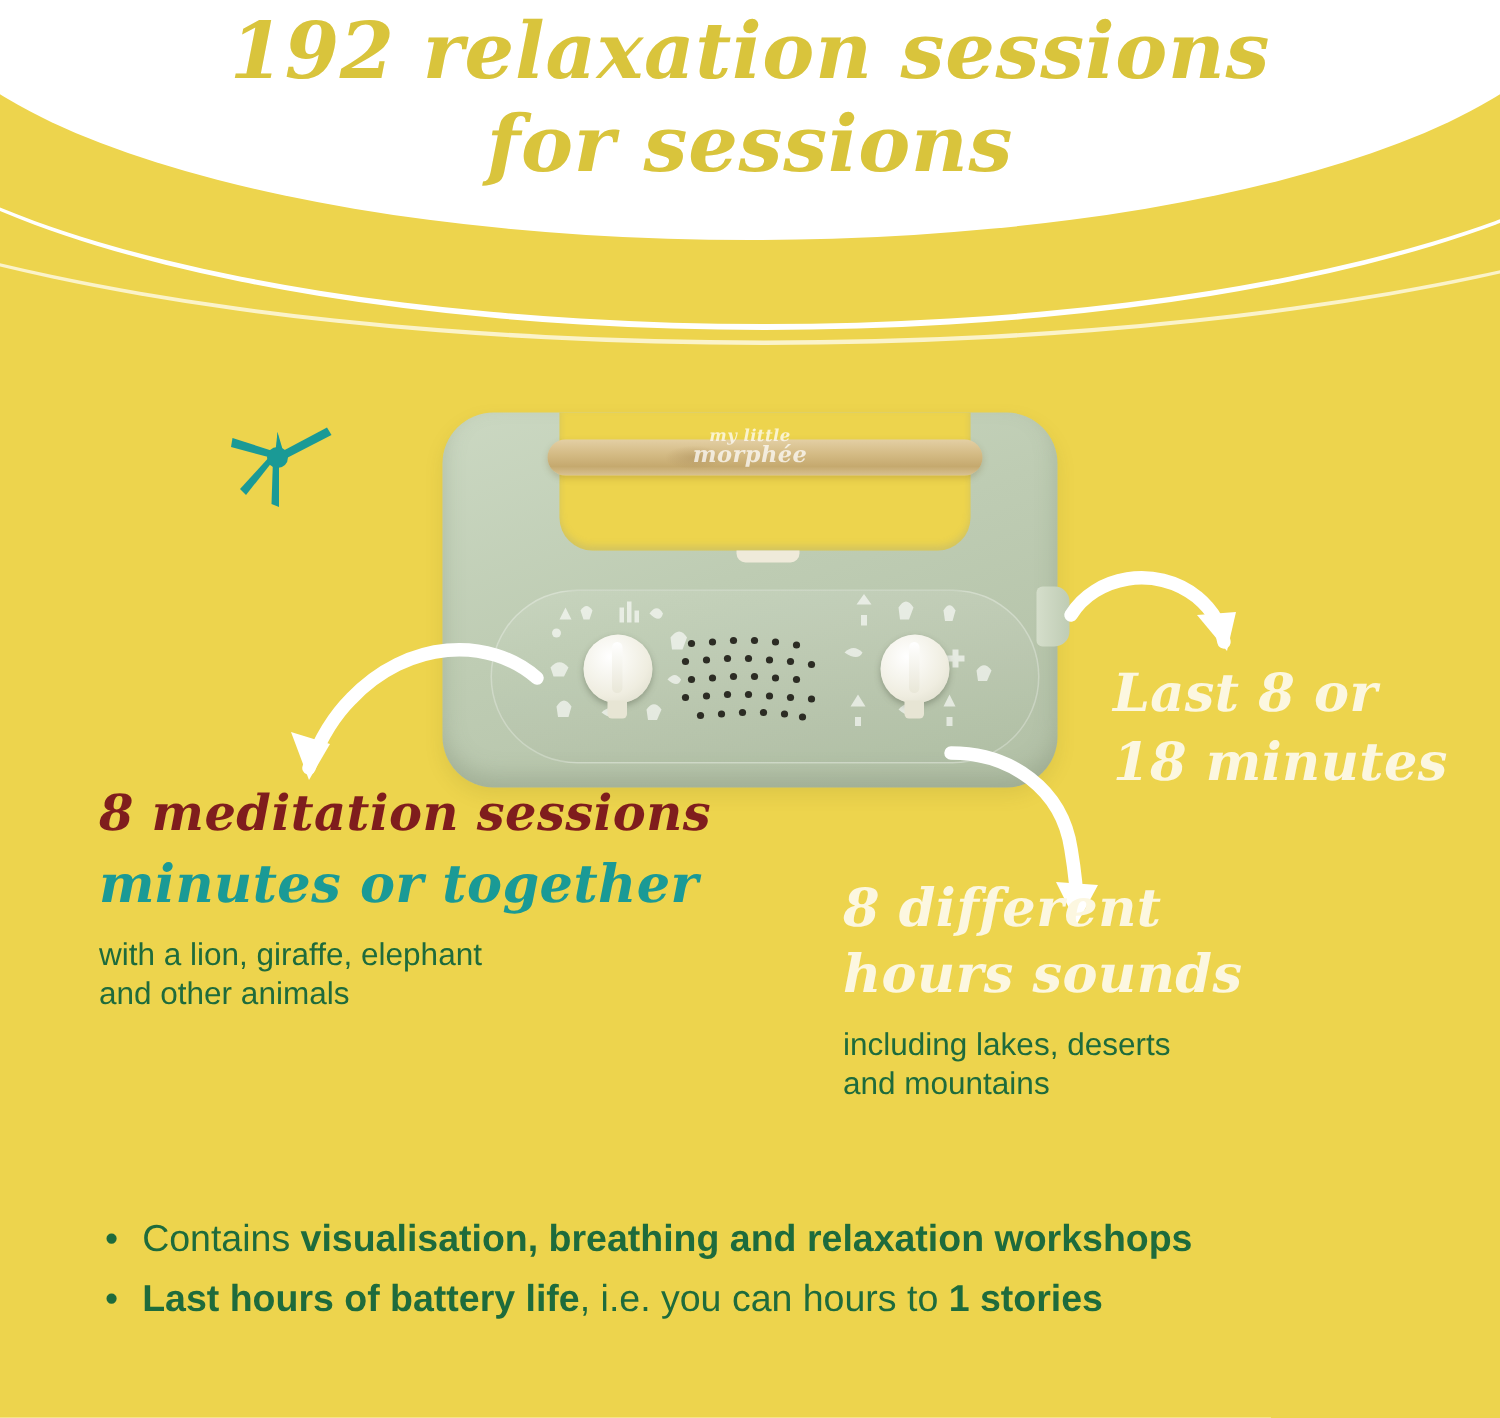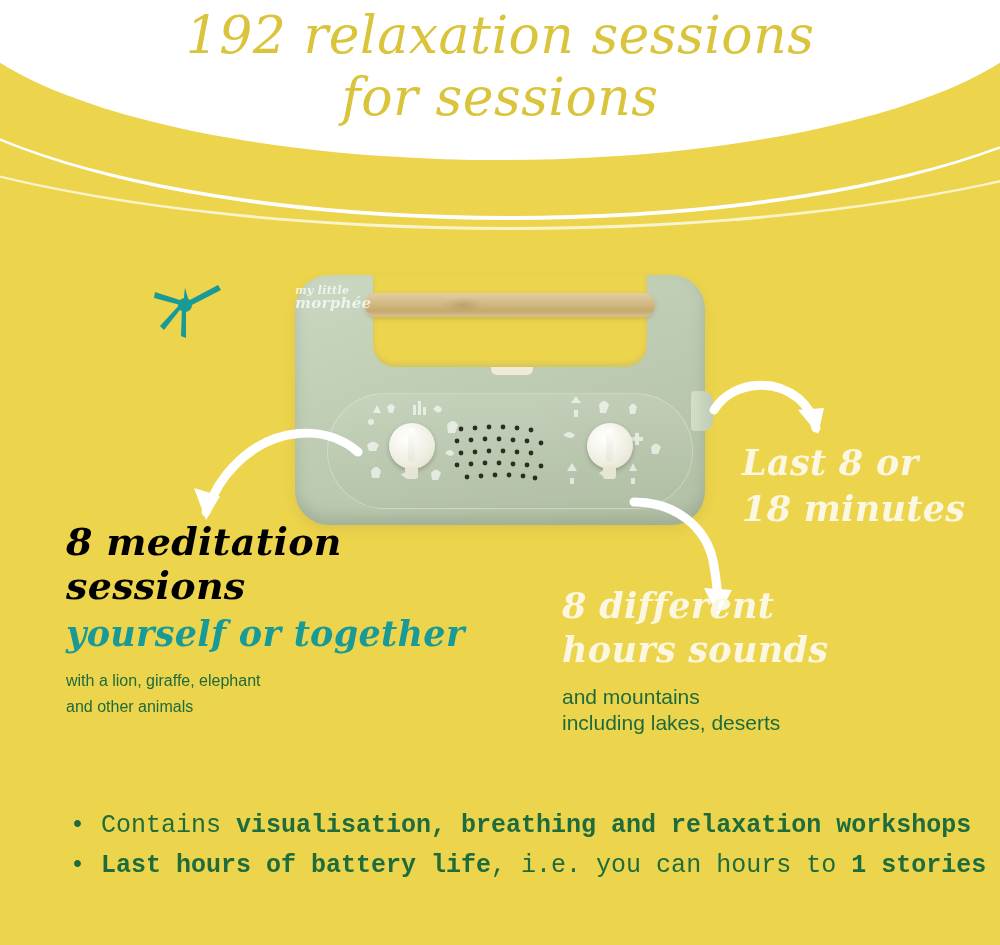--- a/index.html
+++ b/index.html
@@ -32,21 +32,21 @@
     border-bottom:3px solid #FBF3C9;
     border-radius:0 0 50% 50% / 0 0 28% 28%;
     z-index:2;
   }
 
   
   #headline {
     position:absolute; left:0; top:4px; width:1000px;
     z-index:6; text-align:center;
     font-family:"DejaVu Serif", serif;
-    font-style:italic; font-weight:normal;
+    font-style:italic; font-weight:bold;
     color:#D9C43C;
     font-size:52px; line-height:62px;
     letter-spacing:.5px;
   }
   #headline .l2 { display:block; }
 
   
   #star-deco { position:absolute; left:148px; top:268px; z-index:5; }
 
   
@@ -89,20 +89,21 @@
   }
   .p-panel {
     position:absolute; left:32px; top:118px; width:366px; height:116px;
     border:1.5px solid rgba(255,255,255,.28);
     border-radius:58px;
     background:linear-gradient(180deg,rgba(255,255,255,.10),rgba(150,165,140,.10));
     z-index:3;
   }
   .p-brand {
     position:absolute; left:0; top:10px; width:100%;
+    text-align:center;
     font-family:"DejaVu Serif", serif; font-style:italic;
     color:rgba(255,255,255,.72);
     font-size:11px; line-height:12px;
     z-index:4; pointer-events:none;
   }
   .p-brand .b2 { display:block; font-size:15px; }
 
   .p-knob {
     position:absolute; top:148px; width:46px; height:46px;
     background:radial-gradient(circle at 38% 32%,#FFFFFF,#EFEDE0 62%,#D9D8C6 100%);
@@ -133,35 +134,35 @@
 
   
   .script {
     font-family:"DejaVu Serif", serif;
     font-style:italic; font-weight:bold;
     letter-spacing:.3px;
   }
   .sans { font-family:"Liberation Sans", sans-serif; }
 
   #callout-left { position:absolute; left:66px; top:520px; width:420px; z-index:8; }
-  #cl-white { color:#000000; font-size:38px; line-height:44px; }
+  #cl-white { color:#7f1d1d; font-size:33px; line-height:44px; }
   #cl-teal  { color:#1A9A96; font-size:35px; line-height:44px; margin-top:4px; }
-  #cl-sub   { color:#1E6B3C; font-size:16px; line-height:26px; margin-top:12px; }
+  #cl-sub   { color:#1E6B3C; font-size:21px; line-height:26px; margin-top:12px; }
 
   #callout-right-top { position:absolute; left:742px; top:440px; width:250px; z-index:8;
                        color:#FCF7E0; font-size:35px; line-height:46px; }
 
   #callout-right-mid { position:absolute; left:562px; top:584px; width:330px; z-index:8; }
   #crm-white { color:#FCF7E0; font-size:35px; line-height:44px; }
   #crm-sub   { color:#1E6B3C; font-size:21px; line-height:26px; margin-top:12px; }
 
   
   #bullets { position:absolute; left:70px; top:806px; width:910px; z-index:8;
              color:#1E6B3C; font-size:25px; line-height:40px; }
-  #bullets .bullet { white-space:nowrap;font-family:Liberation Mono, monospace; }
+  #bullets .bullet { white-space:nowrap; }
   #bullets b { font-weight:bold; }
   #bullets .dot { display:inline-block; width:16px; }
 </style>
 </head>
 <body>
 
 <div id="hero-white"></div>
 <div id="hero-swoosh"></div>
 <div id="hero-swoosh2"></div>
 
@@ -289,40 +290,40 @@
 <div class="arrow" id="arrow-mid-r">
   <svg width="130" height="148" viewBox="0 0 130 148">
     <path d="M12 20 C52 20 86 44 92 84 C95 102 96 114 96 124" stroke="#FFFFFF" stroke-width="9" fill="none" stroke-linecap="round"></path>
     <path d="M96 134 L82 106 L110 108 Z" fill="#FFFFFF"></path>
   </svg>
 </div>
 
 <div id="callout-left">
   <div id="cl-white" class="script">8 meditation sessions</div>
   <div id="cl-teal" class="script">
-    <div>yourself or together</div>
+    <div>minutes or together</div>
   </div>
   <div id="cl-sub" class="sans">
     <div>with a lion, giraffe, elephant</div>
     <div>and other animals</div>
   </div>
 </div>
 
 <div id="callout-right-top" class="script">
   <div>Last 8 or</div>
   <div>18 minutes</div>
 </div>
 
 <div id="callout-right-mid">
   <div id="crm-white" class="script">
     <div>8 different</div>
     <div>hours sounds</div>
   </div>
   <div id="crm-sub" class="sans">
+    <div>including lakes, deserts</div>
     <div>and mountains</div>
-    <div>including lakes, deserts</div>
   </div>
 </div>
 
 <div id="bullets" class="sans">
     <div class="bullet"><span>•</span><span class="dot"></span><span>Contains </span><b>visualisation, breathing and relaxation workshops</b></div>
     <div class="bullet"><span>•</span><span class="dot"></span><b>Last hours of battery life</b><span>, i.e. you can hours to </span><b>1 stories</b></div>
   </div>
 
 </body></html>

